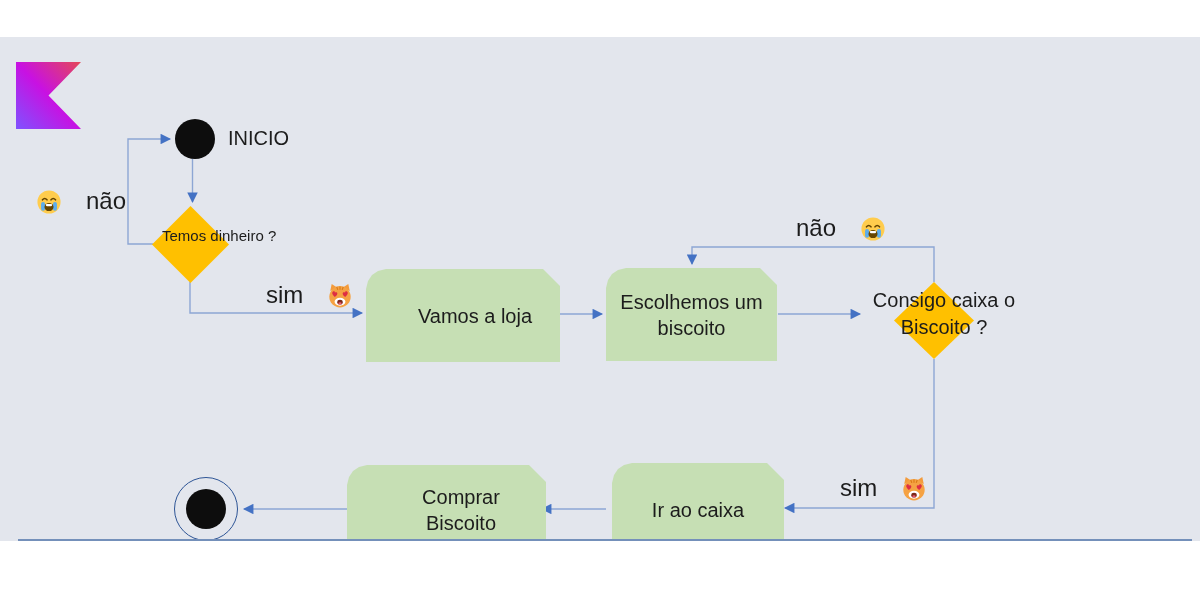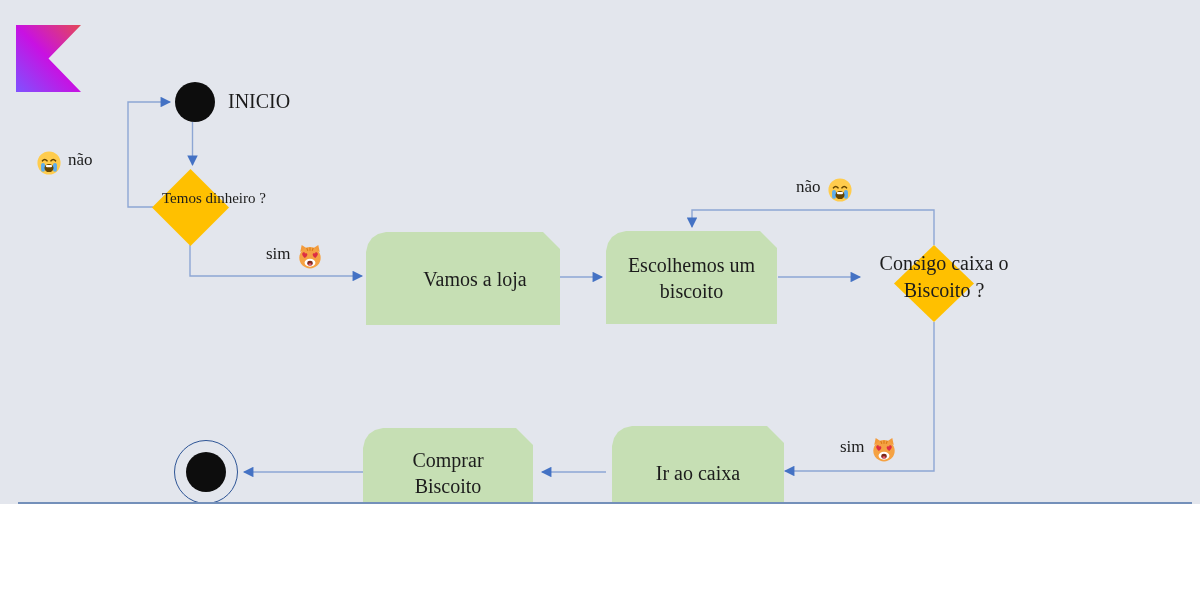--- a/index.html
+++ b/index.html
@@ -1,22 +1,23 @@
 <!DOCTYPE html>
 <html><head>
 <meta charset="utf-8">
 <style>
   html,body{margin:0;padding:0;}
   .canvas{
     position:relative;
     width:1200px;height:504px;
     background:var(--bg,#e3e6ed);
-    font-family:Liberation Serif, serif;
+    font-family:Liberation Sans, sans-serif;
     color:var(--text,#1c1c1c);
     overflow:hidden;
+    margin-top:37px;
   }
   .abs{position:absolute;}
   .connectors{position:absolute;left:0;top:0;width:1200px;height:612px;pointer-events:none;}
 
   
   .kotlin-logo{
     left:16px;top:25px;width:65px;height:67px;
     background:linear-gradient(to top right,#7f52ff 0%,#c811e2 50%,#e44857 100%);
     clip-path:polygon(0 0,100% 0,50% 50%,100% 100%,0 100%);
   }
@@ -45,33 +46,33 @@
   .process{
     background:var(--process,#c6dfb4);
     clip-path:polygon(0 100%,0 20px,2px 12px,6px 6px,12px 2px,20px 0,
                       calc(100% - 17px) 0,100% 17px,100% 100%);
     display:flex;align-items:center;justify-content:center;
     text-align:center;font-size:20px;line-height:26px;
   }
   .p1{left:366px;top:232px;width:170px;height:93px;padding-left:24px;}
   .p2{left:606px;top:231px;width:171px;height:93px;}
   .p3{left:612px;top:426px;width:172px;height:94px;}
-  .p4{left:363px;top:428px;width:170px;height:90px;}
+  .p4{left:347px;top:428px;width:170px;height:90px;padding-left:29px;}
   .p2 span{display:inline-block;width:160px;}
   .p4 span{display:inline-block;width:130px;}
 
   .label{white-space:nowrap;font-size:20px;}
   .start-label{left:228px;top:90px;}
   .d1-label{left:162px;top:190px;font-size:15px;}
   .d2-label{left:864px;top:250px;width:160px;text-align:center;
             white-space:normal;font-size:20px;line-height:27px;}
   .fim-label{left:175px;top:511px;width:62px;text-align:right;}
 
   
-  .edge-label{display:flex;align-items:flex-start;gap:6px;font-size:17px;}
+  .edge-label{display:flex;align-items:flex-end;gap:24px;font-size:24px;}
   .edge-label svg{width:26px;height:26px;display:block;}
   .el-nao-left{left:36px;top:150px;}
   .el-sim-1{left:266px;top:244px;}
   .el-nao-right{left:796px;top:177px;}
   .el-sim-2{left:840px;top:437px;}
 
   .bottom-rule{
     left:18px;bottom:0;width:1174px;height:2px;
     background:#7490ba;
   }

